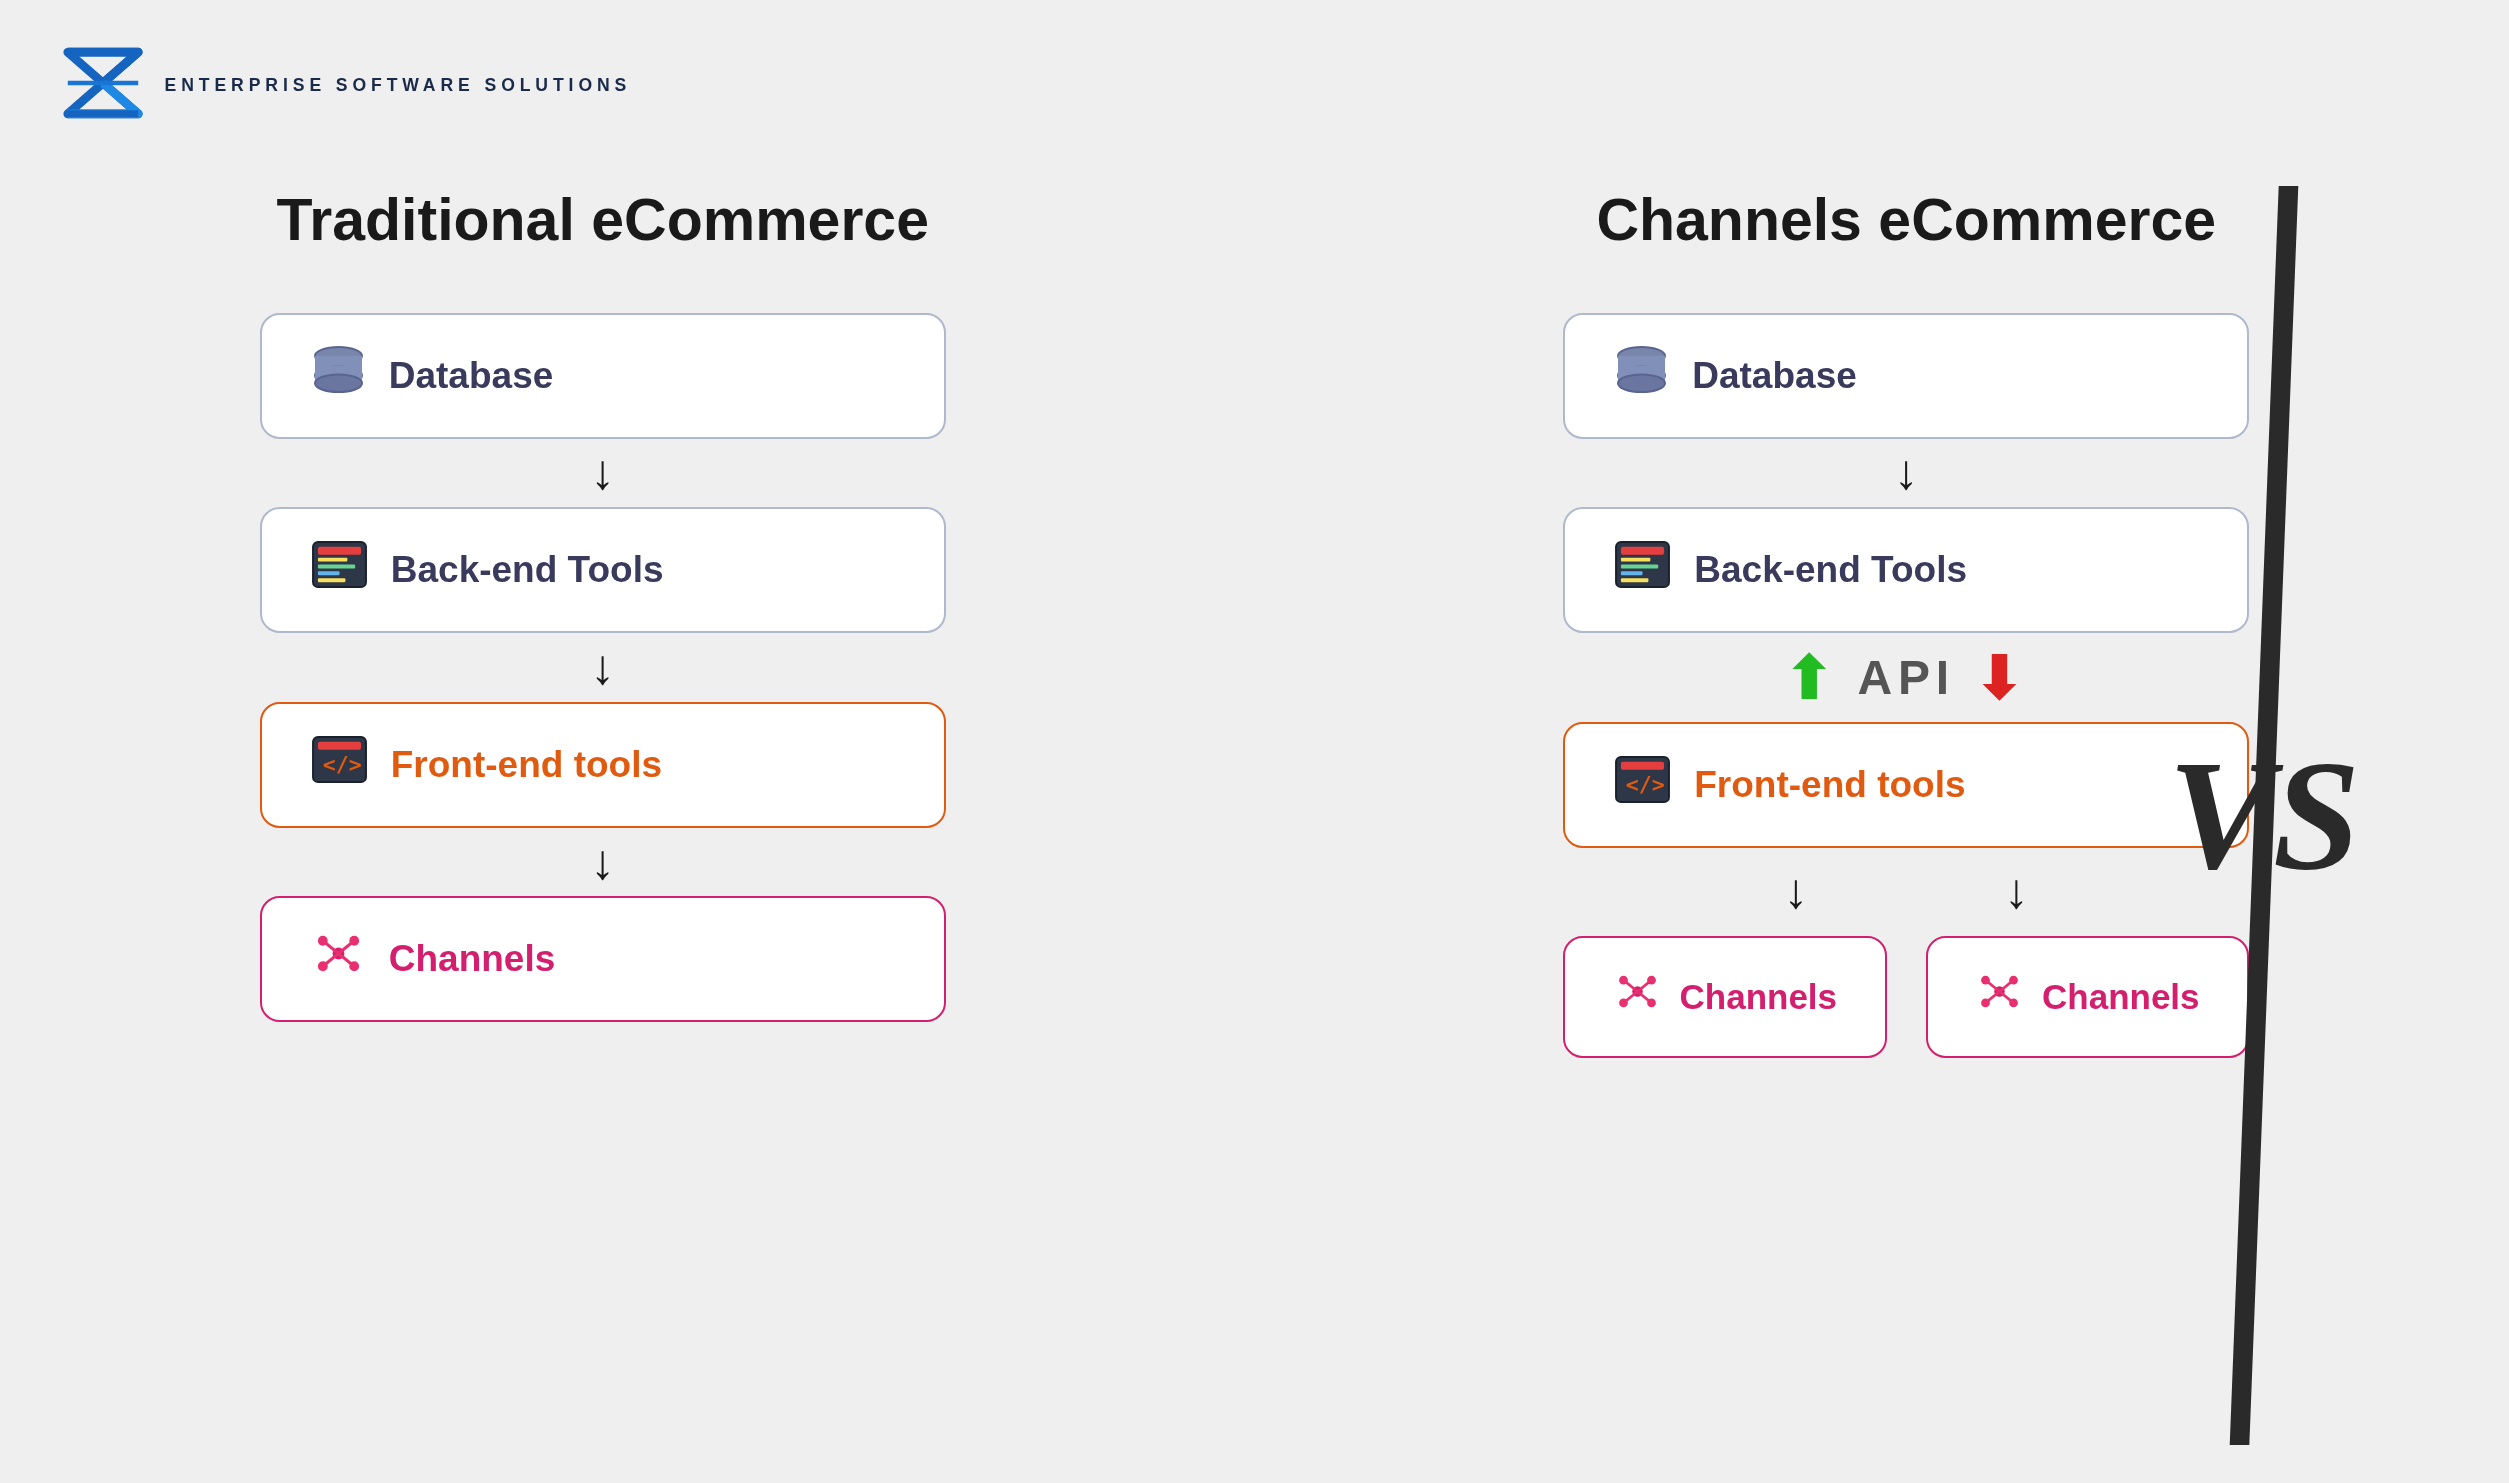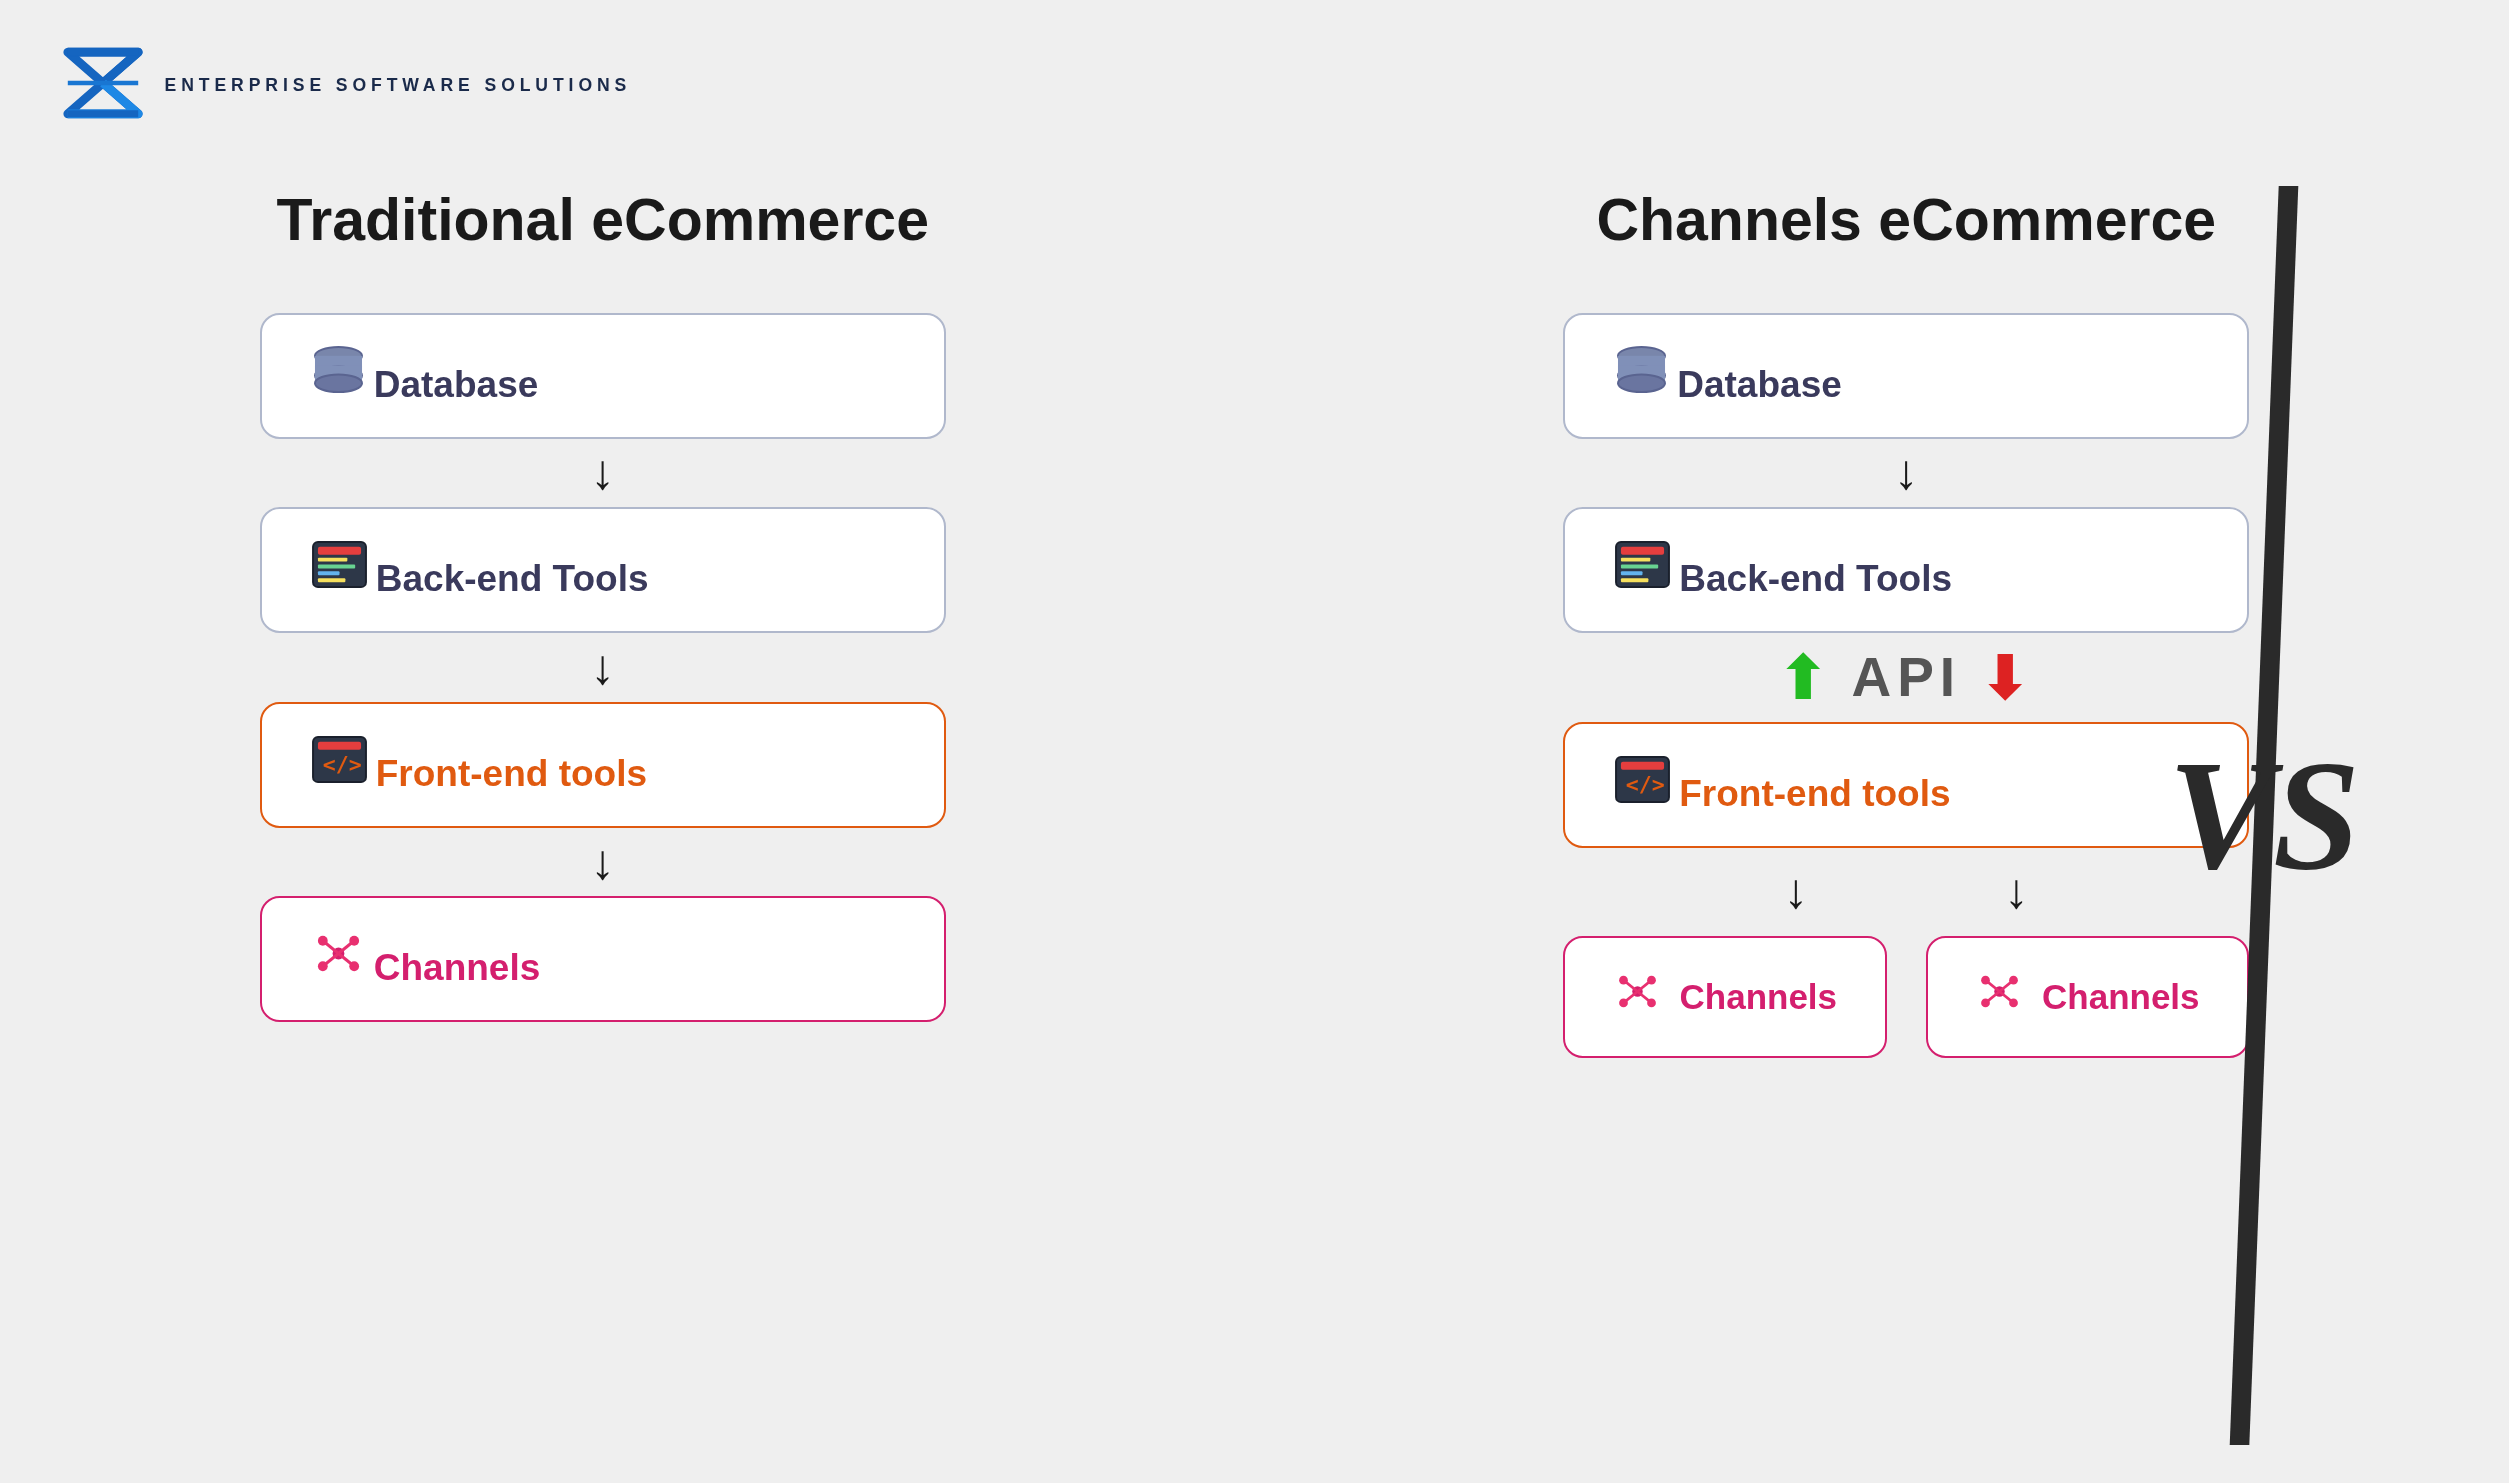--- a/index.html
+++ b/index.html
@@ -127,22 +127,22 @@
       align-items: flex-start;
       justify-content: center;
       width: 100%;
     }
 
     .flow-card {
       background: #ffffff;
       border-radius: 19.6px;
       padding: 31px 49px;
       display: flex;
-      align-items: flex-end;
-      gap: 8px;
+      align-items: center;
+      gap: 23px;
       font-size: 37px;
       font-weight: 700;
       color: #3a3a5c;
       width: 100%;
       border: 2.9px solid #b0b8cc;
       min-height: 108px;
       justify-content: flex-start;
     }
 
     .flow-card.orange-border {
@@ -183,21 +183,21 @@
       color: #22bb22;
       font-size: 59px;
     }
 
     .api-arrow-down-red {
       color: #dd2222;
       font-size: 59px;
     }
 
     .api-label {
-      font-size: 55px;
+      font-size: 48px;
       font-weight: 900;
       color: #555555;
       letter-spacing: 5.9px;
     }
 
     
     .split-arrows {
       display: flex;
       gap: 196px;
       margin: 9.8px 0;

